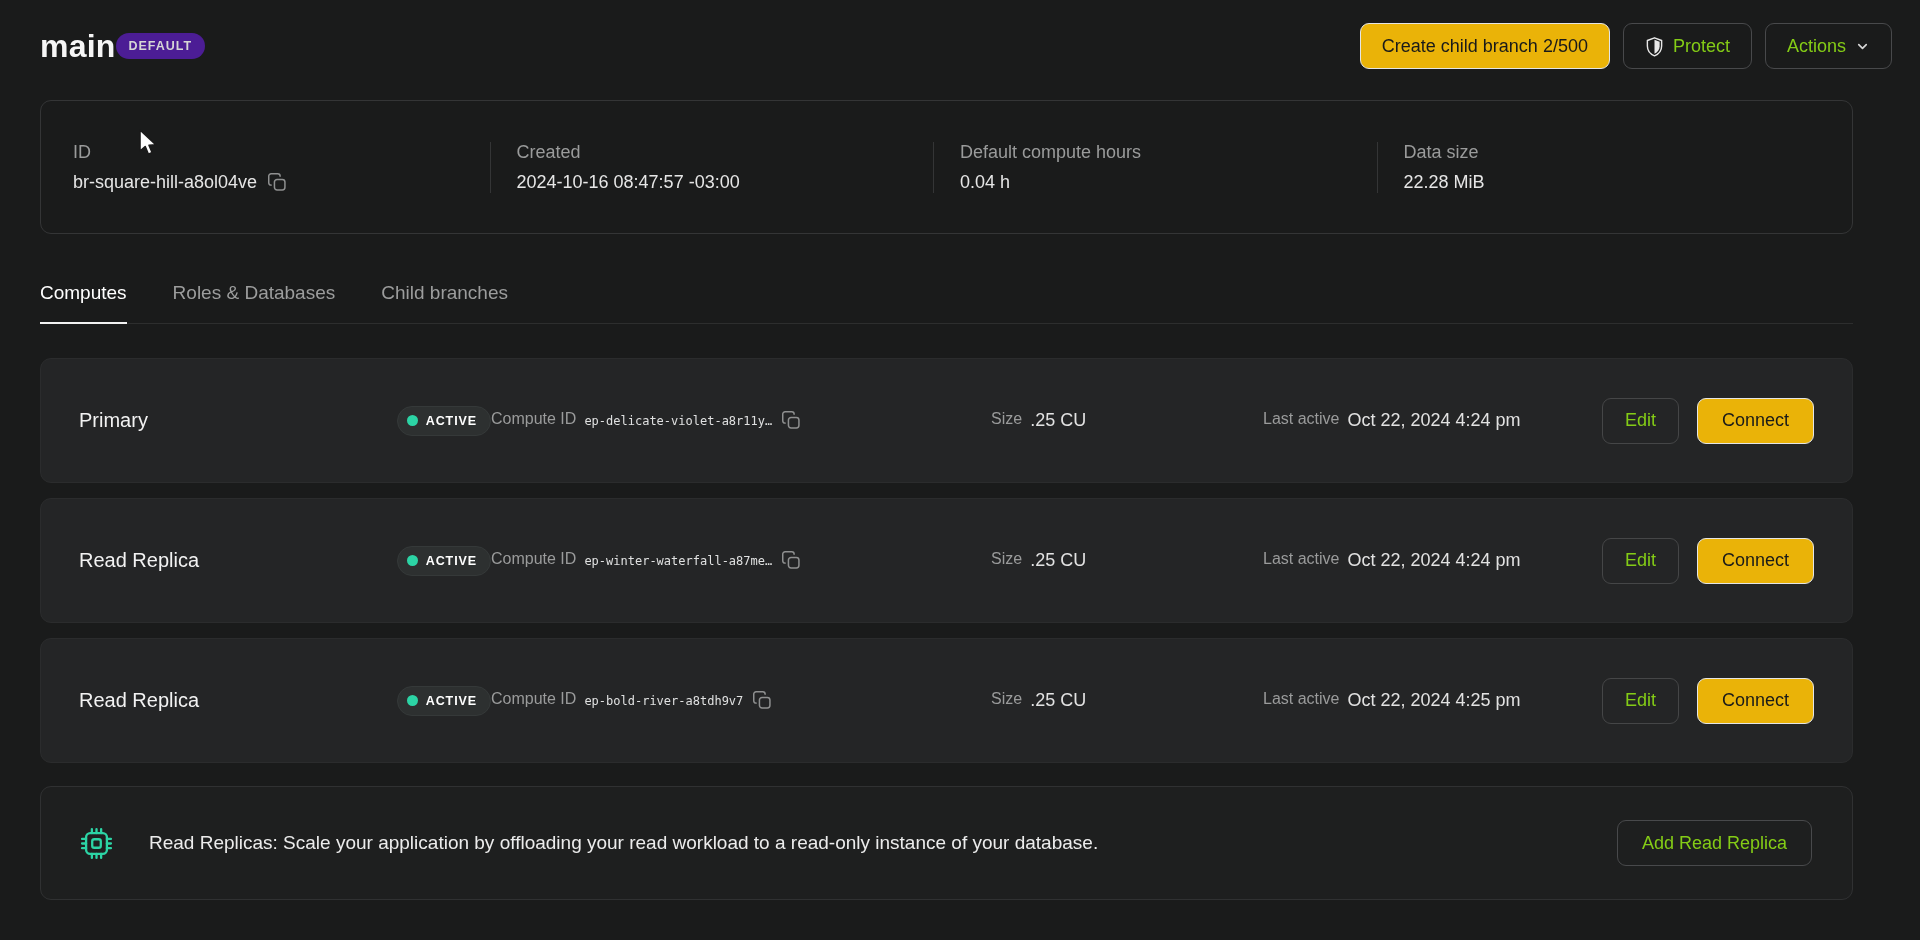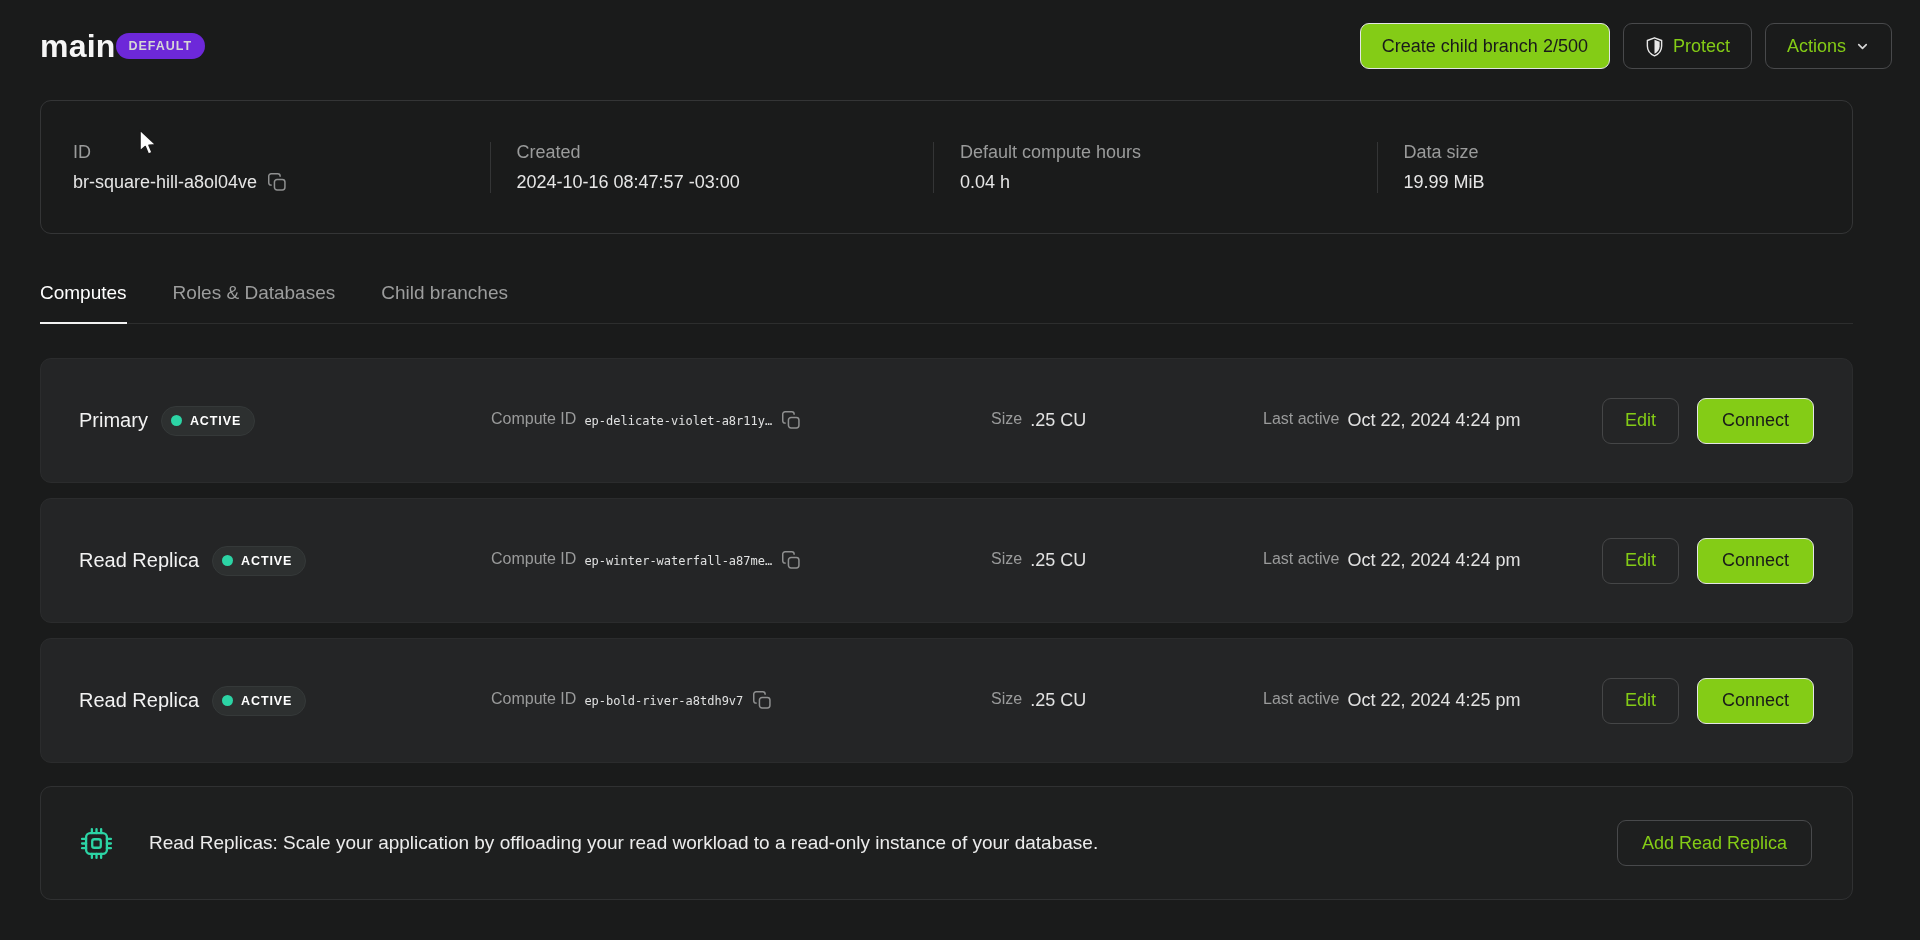--- a/index.html
+++ b/index.html
@@ -14,32 +14,32 @@
   .page { padding: 0 28px 0 40px; }
 
   
   header.branch-header {
     display: flex; align-items: center; justify-content: space-between;
     padding-top: 22px; height: 70px;
   }
   .title-wrap { display: flex; align-items: center; }
   .page-title { font-size: 32px; font-weight: 700; color: #f6f6f6; letter-spacing: .2px; }
   .badge-default {
-    background: #6d28d9; color: #d6d6d6; font-size: 12.5px; font-weight: 700;
+    background: #4c1d95; color: #d6d6d6; font-size: 12.5px; font-weight: 700;
     letter-spacing: 1px; padding: 6px 13px; border-radius: 14px; text-transform: uppercase;
   }
   .header-actions { display: flex; align-items: center; gap: 13px; }
 
   .btn {
     display: inline-flex; align-items: center; justify-content: center; gap: 9px;
     height: 46px; padding: 0 21px; border-radius: 9px; font-size: 18px;
     font-family: "Liberation Sans", sans-serif; cursor: pointer; white-space: nowrap;
     border: 1px solid transparent; background: transparent; color: #efefef;
   }
-  .btn-light { background: #84cc16; border-color: #e4e5e5; color: #191a1a; font-weight: 400; }
+  .btn-light { background: #eab308; border-color: #e4e5e5; color: #191a1a; font-weight: 400; }
   .btn-outline { background: transparent; border-color: #48494b; color: #84cc16; }
   .icon { display: inline-flex; align-items: center; justify-content: center; }
 
   
   .details-card {
     margin-top: 30px; margin-right: 39px; height: 134px;
     border: 1px solid #343536; border-radius: 11px;
     display: flex; align-items: center; padding: 0 32px;
   }
   .detail-col { flex: 1; display: flex; flex-direction: column; gap: 9px; padding-right: 16px; }
@@ -58,21 +58,21 @@
     border-bottom: 2px solid transparent; margin-bottom: -1px;
   }
   .tab.active { color: #ffffff; font-weight: 500; border-bottom-color: #f2f2f2; }
 
   
   .rows-wrap { margin-top: 34px; margin-right: 39px; display: flex; flex-direction: column; gap: 15px; }
   .row-card {
     background: #242526; border: 1px solid #2b2c2d; border-radius: 11px;
     height: 125px; display: flex; align-items: center; padding: 0 38px;
   }
-  .name-col { width: 412px; display: flex; align-items: center; gap: 13px; }
+  .name-col { width: 412px; display: flex; align-items: center; gap: 13px; justify-content: space-between; }
   .row-name { font-size: 20px; font-weight: 500; color: #f2f2f2; }
   .badge-active {
     display: inline-flex; align-items: center; gap: 8px;
     background: #2d3030; border: 1px solid #353939; border-radius: 16px;
     height: 30px; padding: 0 13px 0 9px;
   }
   .badge-active .dot { width: 11px; height: 11px; border-radius: 50%; background: #2cd4a5; }
   .badge-active .status-text { font-size: 12.5px; font-weight: 700; letter-spacing: .9px; color: #ffffff; }
 
   .data-col { display: flex; gap: 8px; }
@@ -147,21 +147,21 @@
     <div class="detail-col">
       <div class="field-label">Created</div>
       <div class="field-value">2024-10-16 08:47:57 -03:00</div>
     </div>
     <div class="detail-col">
       <div class="field-label">Default compute hours</div>
       <div class="field-value">0.04 h</div>
     </div>
     <div class="detail-col">
       <div class="field-label">Data size</div>
-      <div class="field-value">19.99 MiB</div>
+      <div class="field-value">22.28 MiB</div>
     </div>
   </section>
 
   <nav class="tabs">
     <div class="tab active">Computes</div>
     <div class="tab">Roles &amp; Databases</div>
     <div class="tab">Child branches</div>
   </nav>
 
   <div class="rows-wrap">

